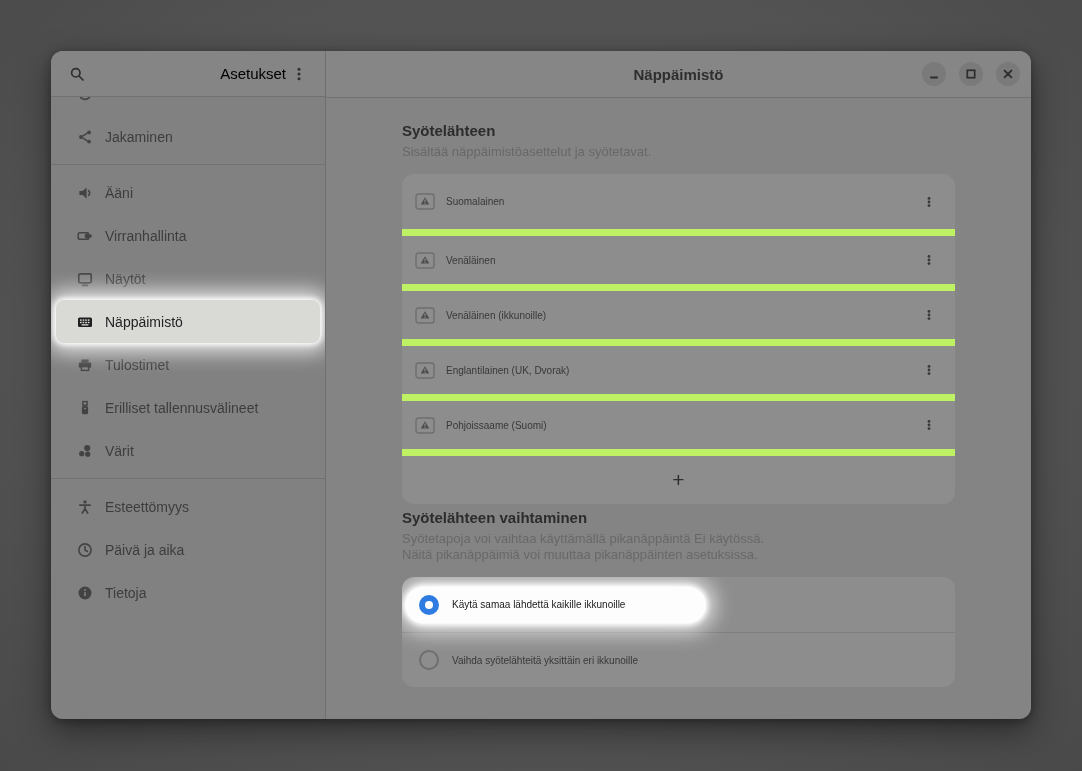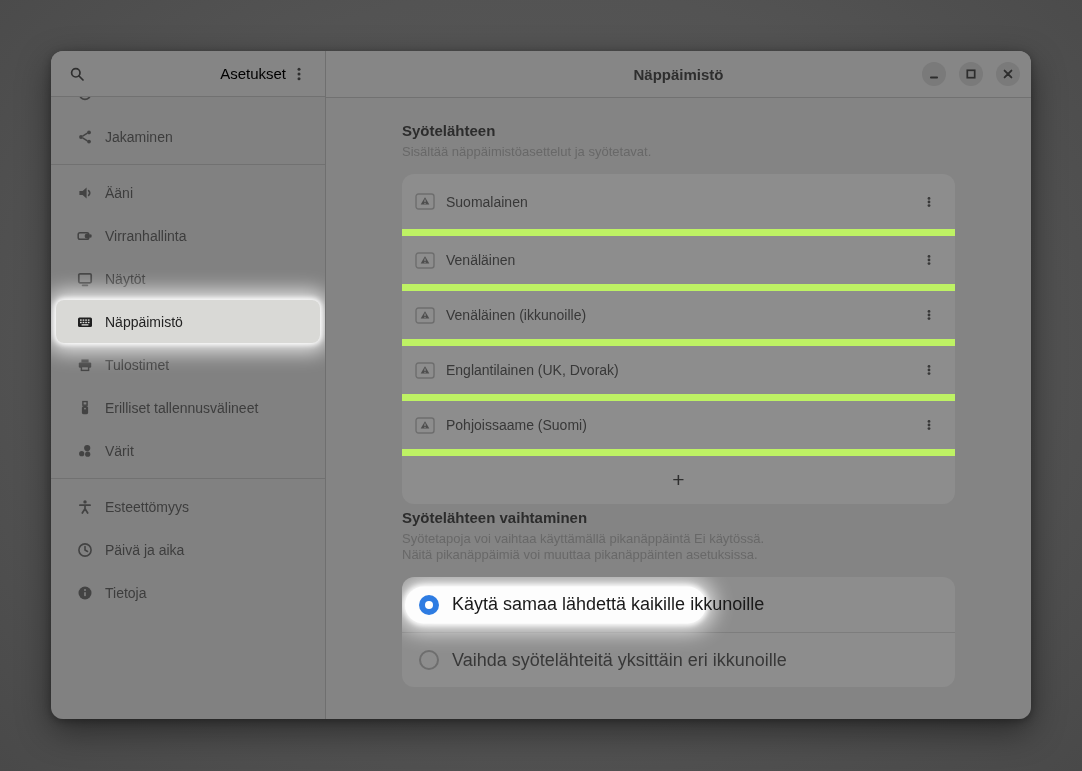--- a/index.html
+++ b/index.html
@@ -38,31 +38,31 @@
   .win-btn{width:24px;height:24px;border-radius:50%;background:#7a7a7a;border:none;padding:0;display:flex;align-items:center;justify-content:center;color:#2d2d2d;}
   .content{flex:1;overflow:hidden;display:flex;flex-direction:column;align-items:center;}
   .content-inner{width:553px;}
   .section-title{font-size:15px;font-weight:bold;color:#2c2c2c;line-height:18px;margin:24px 0 0;}
   .section-title.second{margin-top:5px;}
   .section-sub{font-size:13px;color:#686868;line-height:16px;margin:4px 0 0;}
   .card{background:#8d8d8d;border-radius:12px;overflow:hidden;margin-top:14px;}
   .row{height:55px;display:flex;align-items:center;padding:0 14px 0 13px;box-sizing:border-box;}
   .card .row + .row, .card .add-row{border-top:7px solid #bef264;}
   .layout-icon{width:20px;height:17px;flex:0 0 20px;margin-right:11px;}
-  .row-label{flex:1;font-size:14px;color:#383838;}
+  .row-label{flex:1;font-size:10px;color:#383838;}
   .kebab-btn{width:24px;height:24px;border:none;background:transparent;padding:0;display:flex;align-items:center;justify-content:center;color:#383838;}
   .add-row{height:55px;display:flex;align-items:center;justify-content:center;background:transparent;width:100%;border-left:none;border-right:none;border-bottom:none;font-size:21px;color:#2f2f2f;font-family:"Liberation Sans",sans-serif;}
   
   .radio-row{height:55px;display:flex;align-items:center;padding:0 17px;box-sizing:border-box;position:relative;}
   .radio-card .radio-row + .radio-row{border-top:1px solid #7d7d7d;}
   .radio{width:20px;height:20px;border-radius:50%;box-sizing:border-box;flex:0 0 20px;position:relative;z-index:2;}
   .radio.off{border:2px solid #6e6e6e;background:transparent;}
   .radio.on{background:#2e7ce2;}
   .radio.on::after{content:"";position:absolute;left:6px;top:6px;width:8px;height:8px;border-radius:50%;background:#ffffff;}
-  .radio-label{margin-left:13px;font-size:18px;color:#383838;position:relative;z-index:2;}
+  .radio-label{margin-left:13px;font-size:10px;color:#383838;position:relative;z-index:2;}
   .radio-row.spotlit .radio-label{color:#1a1a1a;}
   .spotlight-pill{
     position:absolute;left:3px;top:50%;transform:translateY(-50%);
     height:37px;width:301px;border-radius:19px;background:#fdfdfd;z-index:1;
     box-shadow:0 0 5px 2px rgba(255,255,255,.95), 0 0 20px 9px rgba(255,255,255,.75);
   }
   svg{display:block;}
 </style>
 </head>
 <body>

